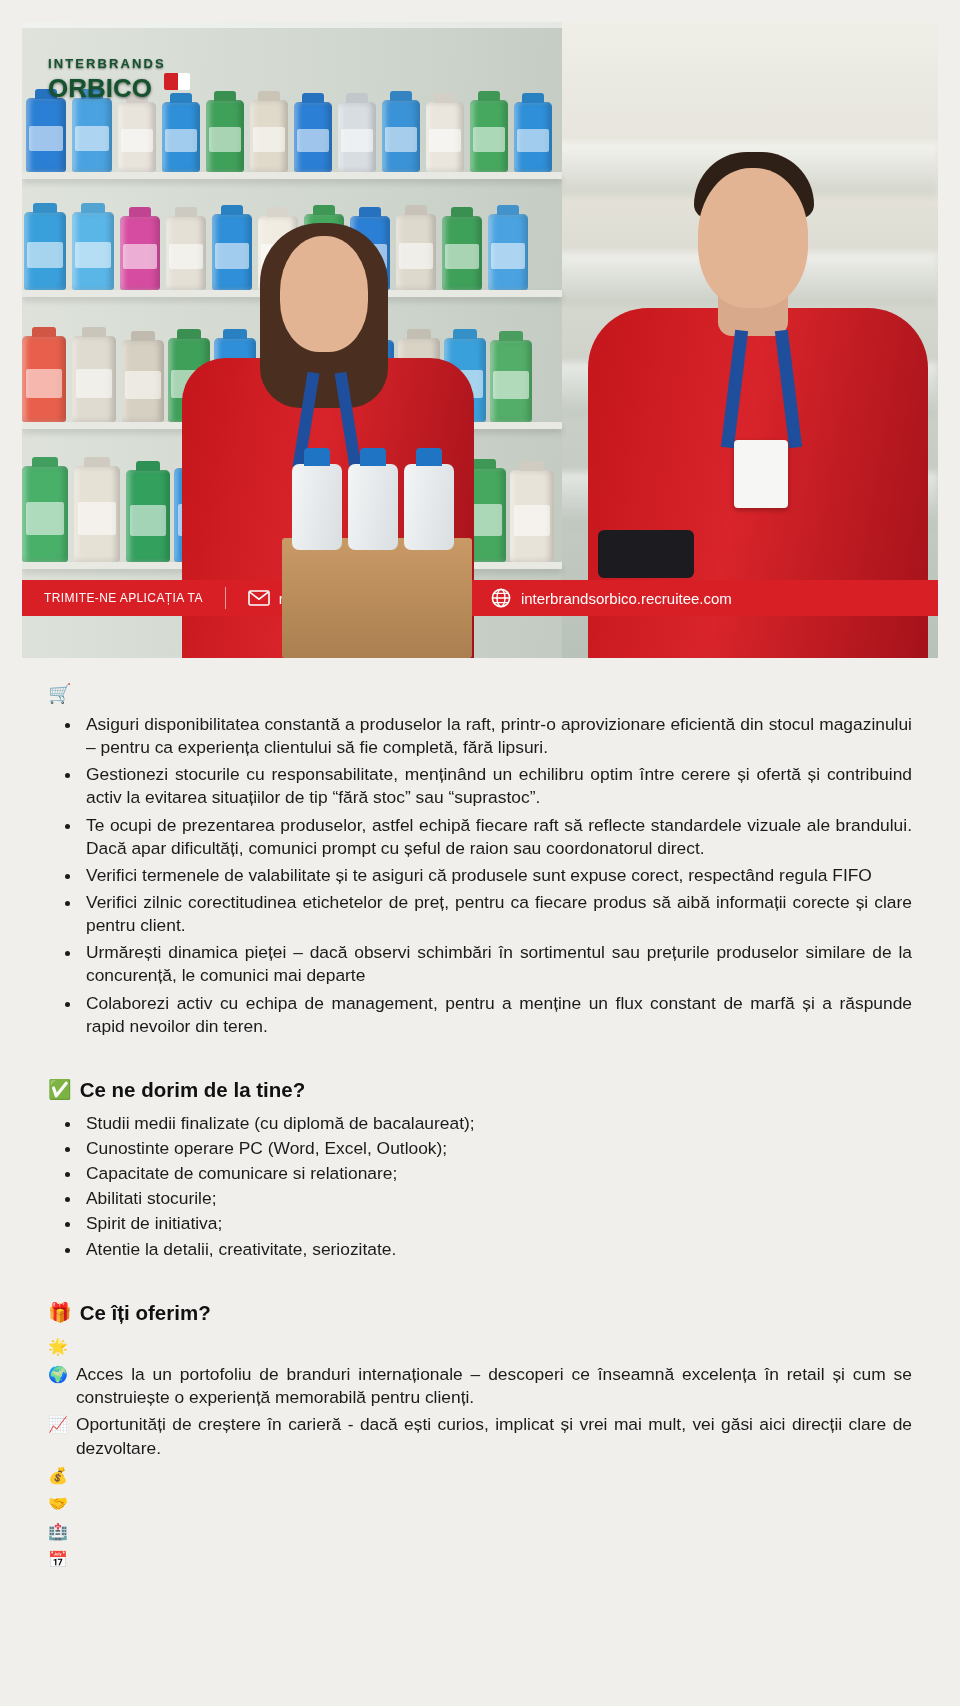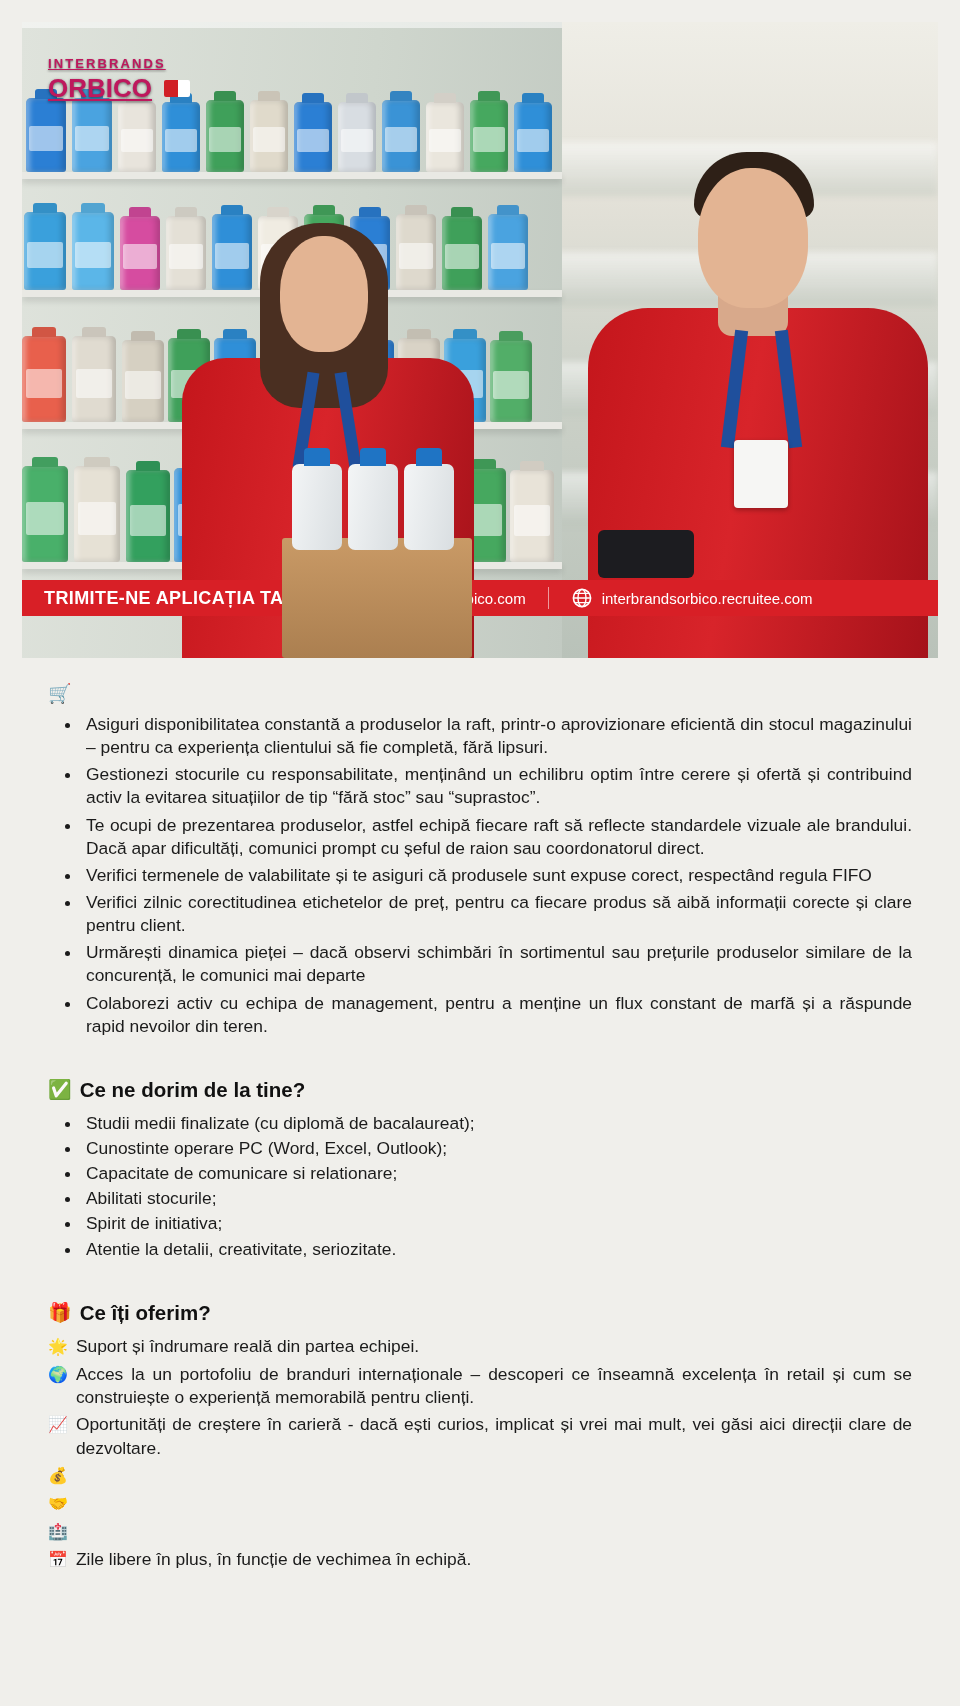--- a/index.html
+++ b/index.html
@@ -156,38 +156,36 @@
   .scanner {
     position: absolute;
     background: #1c1c20;
     border-radius: 6px;
   }
 
   
   .logo {
     position: absolute;
     left: 26px; top: 34px;
-    color: #be185d;
+    color: #14532d;
     letter-spacing: 1.2px;
-    text-decoration: underline;
   }
   .logo .l1 {
     font-size: 13px;
     font-weight: bold;
     letter-spacing: 2.1px;
     text-shadow: 0 1px 2px rgba(0,0,0,.5);
   }
   .logo .l2 {
     margin-top: 2px;
     font-size: 26px;
     font-weight: bold;
     letter-spacing: 0px;
     text-shadow: 0 1px 3px rgba(0,0,0,.55);
     display: flex;
-    align-items: center;
     gap: 12px;
   }
   .logo .flag {
     display: inline-block;
     width: 26px; height: 17px;
     background: linear-gradient(90deg, #d12026 0 55%, #ffffff 55% 100%);
     border-radius: 2px;
   }
 
   
@@ -198,23 +196,23 @@
     background: #d81f26;
     display: flex;
     align-items: center;
     gap: 16px;
     padding: 0 22px;
     box-sizing: border-box;
     color: #fff;
     font-size: 14.5px;
   }
   .contact-bar .label {
-    font-weight: bold;
+    font-weight: normal;
     letter-spacing: .4px;
-    font-size: 18px;
+    font-size: 12px;
   }
   .contact-item {
     display: flex;
     align-items: center;
     gap: 9px;
   }
   .contact-item .txt { font-size: 15px; }
   .divider-v {
     width: 1px; height: 22px;
     background: rgba(255,255,255,.55);
@@ -445,39 +443,37 @@
       </ul>
     </div>
 
     <div class="section">
       <h2 class="section-title">
         <span class="emoji">🎁</span>
         <span>Ce îți oferim?</span>
       </h2>
       <div class="offer-line">
         <span class="em">🌟</span>
-        <span>Suport și îndrumare reală din partea echipei.</span>
       </div>
       <div class="offer-line">
         <span class="em">🌍</span>
         <span>Acces la un portofoliu de branduri internaționale – descoperi ce înseamnă excelența în retail și cum se construiește o experiență memorabilă pentru clienți.</span>
       </div>
       <div class="offer-line">
         <span class="em">📈</span>
         <span>Oportunități de creștere în carieră - dacă ești curios, implicat și vrei mai mult, vei găsi aici direcții clare de dezvoltare.</span>
       </div>
       <div class="offer-line">
         <span class="em">💰</span>
       </div>
       <div class="offer-line">
         <span class="em">🤝</span>
       </div>
       <div class="offer-line">
         <span class="em">🏥</span>
       </div>
       <div class="offer-line">
         <span class="em">📅</span>
-        <span>Zile libere în plus, în funcție de vechimea în echipă.</span>
       </div>
     </div>
 
   </div>
 </div>
 
 </body></html>

